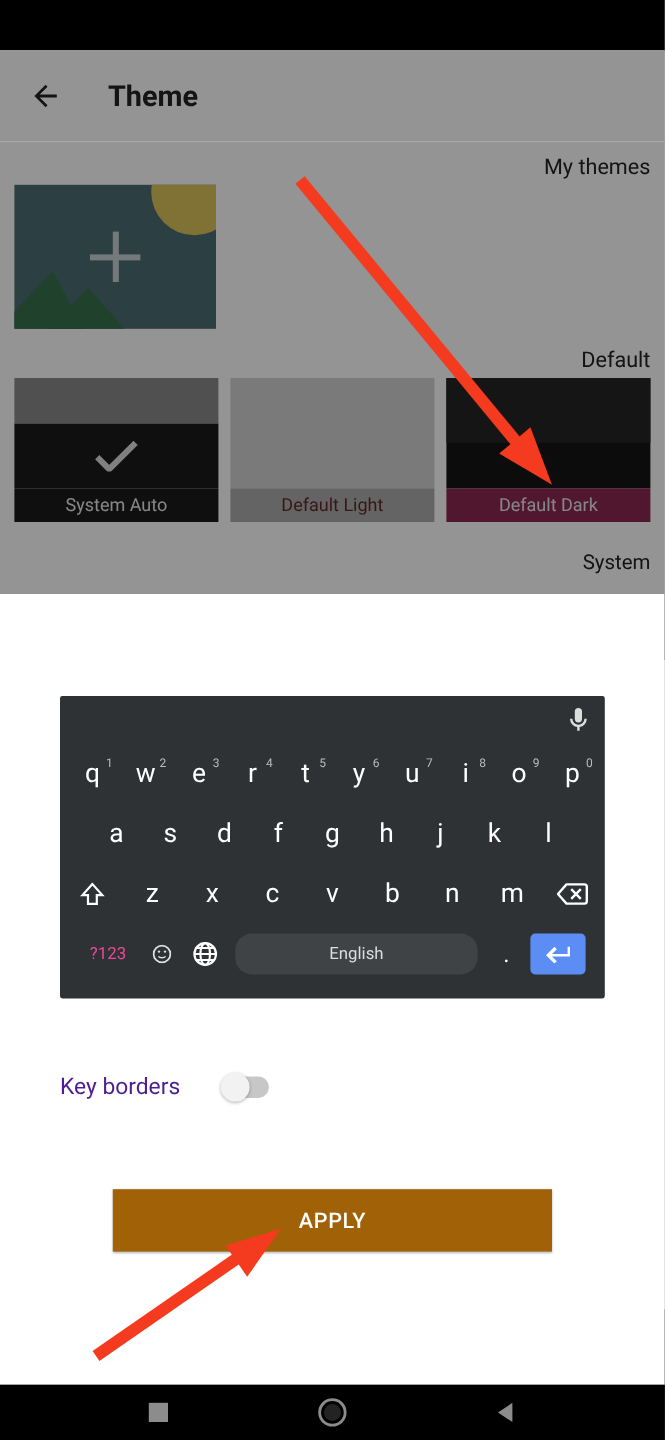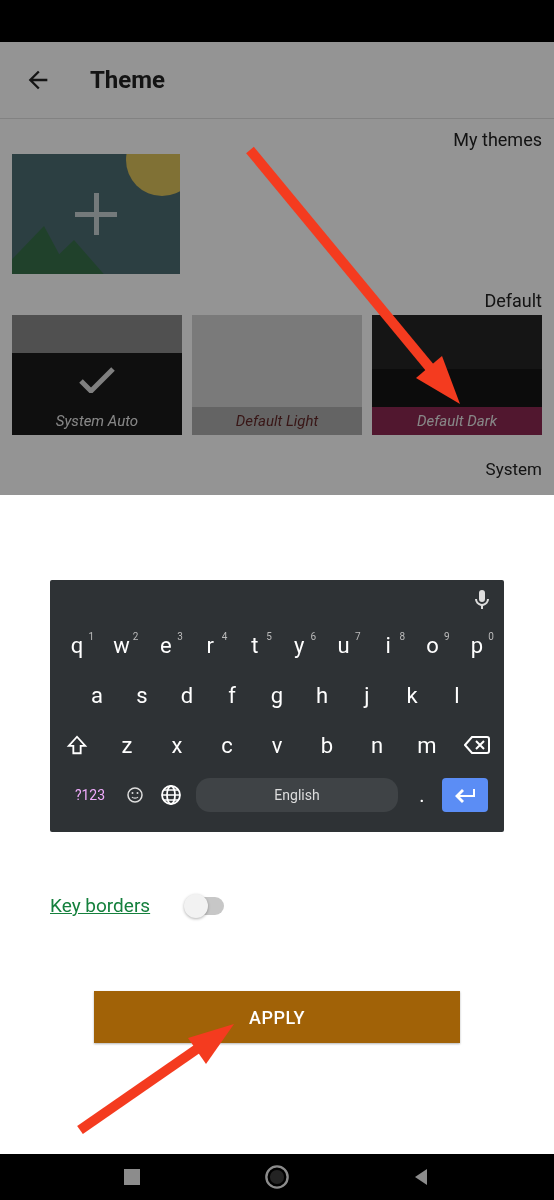--- a/index.html
+++ b/index.html
@@ -21,21 +21,21 @@
     .add-theme { width: 168px; height: 120px; background: #3a7179; position: relative; overflow: hidden; margin-top: 2px; margin-bottom: 16px; }
     .add-theme .sun { position: absolute; top: -30px; right: -18px; width: 72px; height: 72px; background: #f0c419; border-radius: 50%; }
     .add-theme .mtn1 { position: absolute; bottom: -4px; left: -18px; width: 0; height: 0; border-left: 50px solid transparent; border-right: 28px solid transparent; border-bottom: 52px solid #1b7a3c; }
     .add-theme .mtn2 { position: absolute; bottom: -14px; left: 12px; width: 0; height: 0; border-left: 50px solid transparent; border-right: 42px solid transparent; border-bottom: 48px solid #1b7a3c; }
     .add-theme .plus { position: absolute; top: 50%; left: 50%; transform: translate(-50%, -50%); }
     .add-theme .plus::before, .add-theme .plus::after { content: ""; position: absolute; background: #c2d3d6; }
     .add-theme .plus::before { width: 42px; height: 5px; top: -2.5px; left: -21px; }
     .add-theme .plus::after { width: 5px; height: 42px; top: -21px; left: -2.5px; }
     
     .theme-row { display: flex; gap: 10px; margin-top: 2px; }
-    .theme-card { width: 172px; height: 120px; position: relative; display: flex; flex-direction: column; font-style: italic; }
+    .theme-card { width: 172px; height: 120px; position: relative; display: flex; flex-direction: column; }
     .theme-card .top { flex: 1; }
     .theme-card .bottom { height: 28px; display: flex; align-items: center; justify-content: center; font-size: 15px; }
     
     .card-auto .top-upper { height: 38px; background: #8a8a8a; }
     .card-auto .top-lower { flex: 1; background: #1a1a1a; display: flex; align-items: center; justify-content: center; }
     .card-auto .top { display: flex; flex-direction: column; }
     .card-auto .bottom { background: #1a1a1a; color: #e8e8e8; }
     .card-auto .check { width: 40px; height: 26px; }
     
     .card-light .top { background: #d2d2d2; }
@@ -51,28 +51,28 @@
     .dialog { position: absolute; top: 508px; left: 0; width: 554px; background: #fff; }
     .kb-preview { margin: 30px 50px 28px; background: #2e3235; border-radius: 2px; padding: 0 0 12px 0; }
     .kb-top { height: 40px; display: flex; align-items: center; justify-content: flex-end; padding: 0 14px; }
     .kb-rows { padding: 0 8px; }
     .kb-row { display: flex; justify-content: space-between; align-items: center; height: 50px; }
     .kb-key { color: #fff; font-size: 22px; width: 38px; text-align: center; position: relative; }
     .kb-key .num { position: absolute; top: -2px; right: 2px; font-size: 10px; color: #bbb; }
     .kb-row2 { padding: 0 20px; }
     .kb-shift, .kb-back { width: 38px; display: flex; align-items: center; justify-content: center; }
     .kb-row4 { display: flex; align-items: center; justify-content: space-between; height: 50px; padding: 0 8px; gap: 6px; }
-    .kb-123 { color: #f0abfc; font-size: 14px; width: 48px; text-align: center; }
+    .kb-123 { color: #ec4899; font-size: 14px; width: 48px; text-align: center; }
     .kb-emoji, .kb-globe { width: 30px; display: flex; align-items: center; justify-content: center; }
     .kb-space { flex: 1; background: #3f4346; height: 34px; border-radius: 14px; display: flex; align-items: center; justify-content: center; color: #ddd; font-size: 14px; margin: 0 4px; }
     .kb-dot { color: #fff; width: 28px; text-align: center; font-size: 20px; }
     .kb-enter { width: 46px; height: 34px; background: #5b8df5; border-radius: 4px; display: flex; align-items: center; justify-content: center; }
     
     .option-row { display: flex; align-items: center; padding: 34px 50px 0; }
-    .option-label { font-size: 19px; color: #15803d; text-decoration: underline; }
+    .option-label { font-size: 19px; color: #4c1d95; }
     .toggle { margin-left: 36px; width: 38px; height: 18px; background: #c7c7c7; border-radius: 10px; position: relative; }
     .toggle .knob { position: absolute; left: -2px; top: -3px; width: 24px; height: 24px; background: #f2f2f2; border-radius: 50%; box-shadow: 0 1px 3px rgba(0,0,0,0.3); }
     
     .apply-btn { margin: 74px 94px 48px; height: 52px; background: #a16207; color: #fff; font-size: 18px; font-weight: 500; letter-spacing: 0.5px; display: flex; align-items: center; justify-content: center; box-shadow: 0 1px 2px rgba(0,0,0,0.3); cursor: pointer; }
     
     
     .navbar { position: absolute; bottom: 0; left: 0; width: 554px; height: 46px; background: #000; display: flex; align-items: center; justify-content: space-around; padding: 0 60px; }
     .nav-icon { width: 22px; height: 22px; opacity: 0.55; }
     
     

